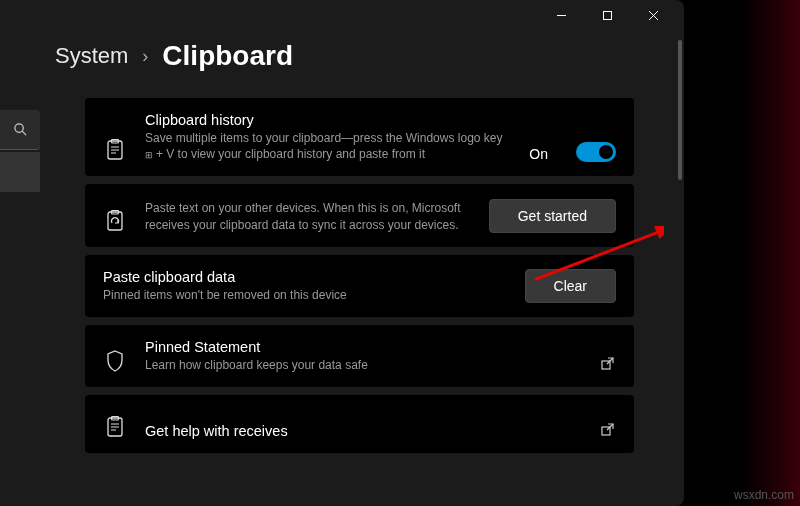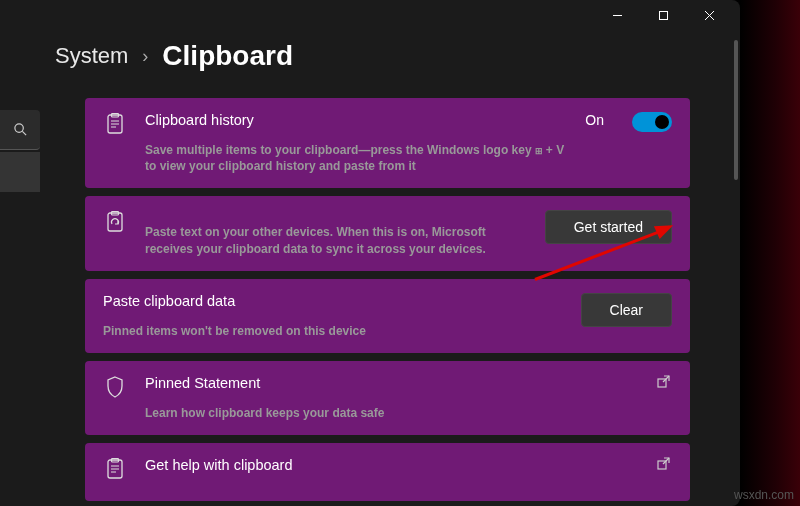--- a/index.html
+++ b/index.html
@@ -9,21 +9,21 @@
     background: #000;
     font-family: "Segoe UI", Arial, sans-serif;
     color: #fff;
     overflow: hidden;
     position: relative;
   }
   .window {
     position: absolute;
     left: 0;
     top: 0;
-    width: 740px;
+    width: 684px;
     height: 506px;
     background: #1b1b1b;
     border-radius: 0 8px 8px 0;
     overflow: hidden;
   }
   .titlebar {
     height: 30px;
     display: flex;
     justify-content: flex-end;
     align-items: center;
@@ -70,41 +70,41 @@
   .breadcrumb {
     display: flex;
     align-items: center;
     gap: 14px;
     margin-bottom: 26px;
   }
   .bc-system { font-size: 22px; font-weight: 400; color: #e8e8e8; }
   .bc-chevron { font-size: 18px; color: #aaa; }
   .bc-current { font-size: 28px; font-weight: 600; color: #fff; text-align: right; }
   .card {
-    background: #701a75;
+    background: #000000;
     border-radius: 4px;
     margin: 0 30px 8px 30px;
     padding: 14px 18px;
     display: flex;
-    align-items: flex-start;
+    align-items: flex-end;
     gap: 18px;
     min-height: 58px;
   }
   .card-icon {
     width: 24px;
     height: 24px;
     flex-shrink: 0;
     color: #e0e0e0;
     display: flex;
     align-items: center;
     justify-content: center;
   }
   .card-text { flex: 1; }
   .card-title { font-size: 14.5px; color: #fff; }
-  .card-desc { font-size: 12px; color: #999; margin-top: 14px; line-height: 1.35; font-weight: bold; }
+  .card-desc { font-size: 12px; color: #999; margin-top: 2px; line-height: 1.35; }
   .card-desc .winkey {
     display: inline-block;
     font-size: 9px;
     vertical-align: middle;
   }
   .toggle-label { font-size: 14px; margin-right: 10px; color: #fff; }
   .toggle {
     width: 40px;
     height: 20px;
     background: #0093d8;
@@ -303,21 +303,21 @@
       <div class="card-icon">
         <svg width="20" height="22" viewBox="0 0 20 22">
             <rect x="3" y="2" width="14" height="18" rx="2" stroke="#ddd" fill="none" stroke-width="1.3"></rect>
             <rect x="6.5" y="0.5" width="7" height="3.5" rx="1" stroke="#ddd" fill="none" stroke-width="1.2"></rect>
             <line x1="6" y1="8" x2="14" y2="8" stroke="#ddd" stroke-width="1"></line>
             <line x1="6" y1="11" x2="14" y2="11" stroke="#ddd" stroke-width="1"></line>
             <line x1="6" y1="14" x2="11" y2="14" stroke="#ddd" stroke-width="1"></line>
           </svg>
       </div>
       <div class="card-text">
-        <div class="card-title">Get help with clipboard</div>
+        <div class="card-title">Get help with receives</div>
       </div>
       <div class="popout">
         <svg width="14" height="14" viewBox="0 0 14 14">
             <rect x="2" y="4" width="8" height="8" stroke="#ccc" fill="none" stroke-width="1.2"></rect>
             <polyline points="8,1 13,1 13,6" stroke="#ccc" fill="none" stroke-width="1.2"></polyline>
             <line x1="13" y1="1" x2="7" y2="7" stroke="#ccc" stroke-width="1.2"></line>
           </svg>
       </div>
     </div>
 

